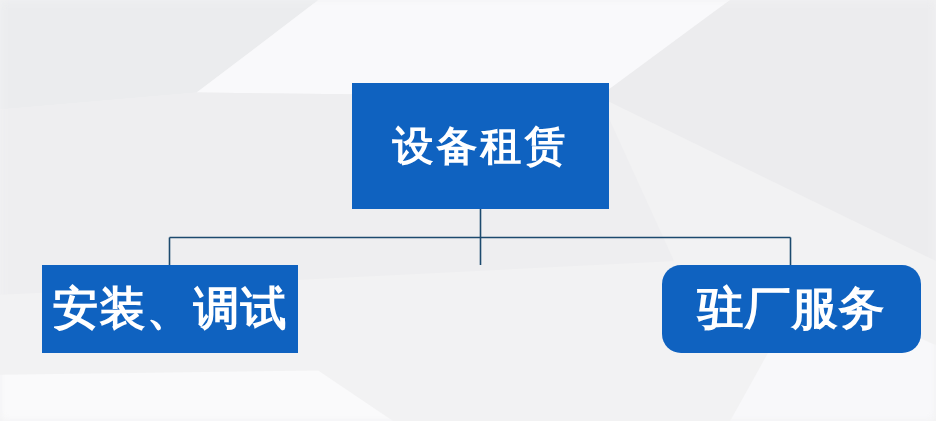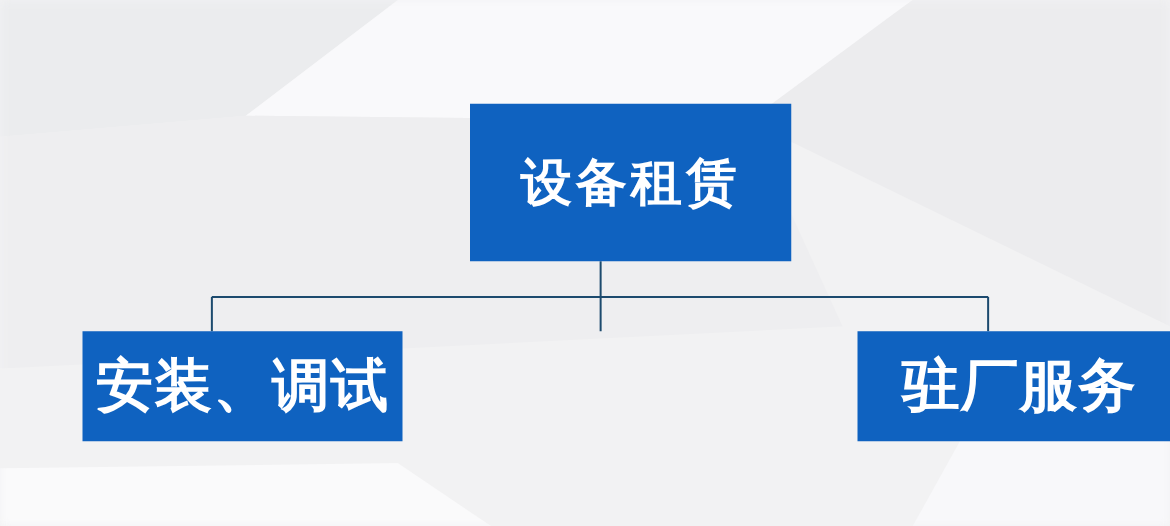--- a/index.html
+++ b/index.html
@@ -44,37 +44,36 @@
 
   .node {
     position: absolute;
     background: #0f62c0;
     color: #ffffff;
     display: flex;
     align-items: center;
     justify-content: center;
     font-weight: 700;
     white-space: nowrap;
-    margin-left: 24px;
   }
   .node-root {
     left: 352px; top: 83px;
     width: 257px; height: 126px;
     font-size: 41px;
     letter-spacing: 3px;
   }
   .node-child {
     top: 265px;
     height: 88px;
     font-size: 46px;
     letter-spacing: 1px;
   }
   .node-child-1 { left: 42px;  width: 256px; }
   .node-child-2 { left: 355px; width: 252px; }
-  .node-child-3 { left: 662px; width: 259px; }
+  .node-child-3 { left: 662px; width: 259px; border-radius: 19px; }
 </style>
 </head>
 <body>
 
 <div class="canvas">
 
   <div class="bg-facet facet-1"></div>
   <div class="bg-facet facet-2"></div>
   <div class="bg-facet facet-3"></div>
   <div class="bg-facet facet-4"></div>

